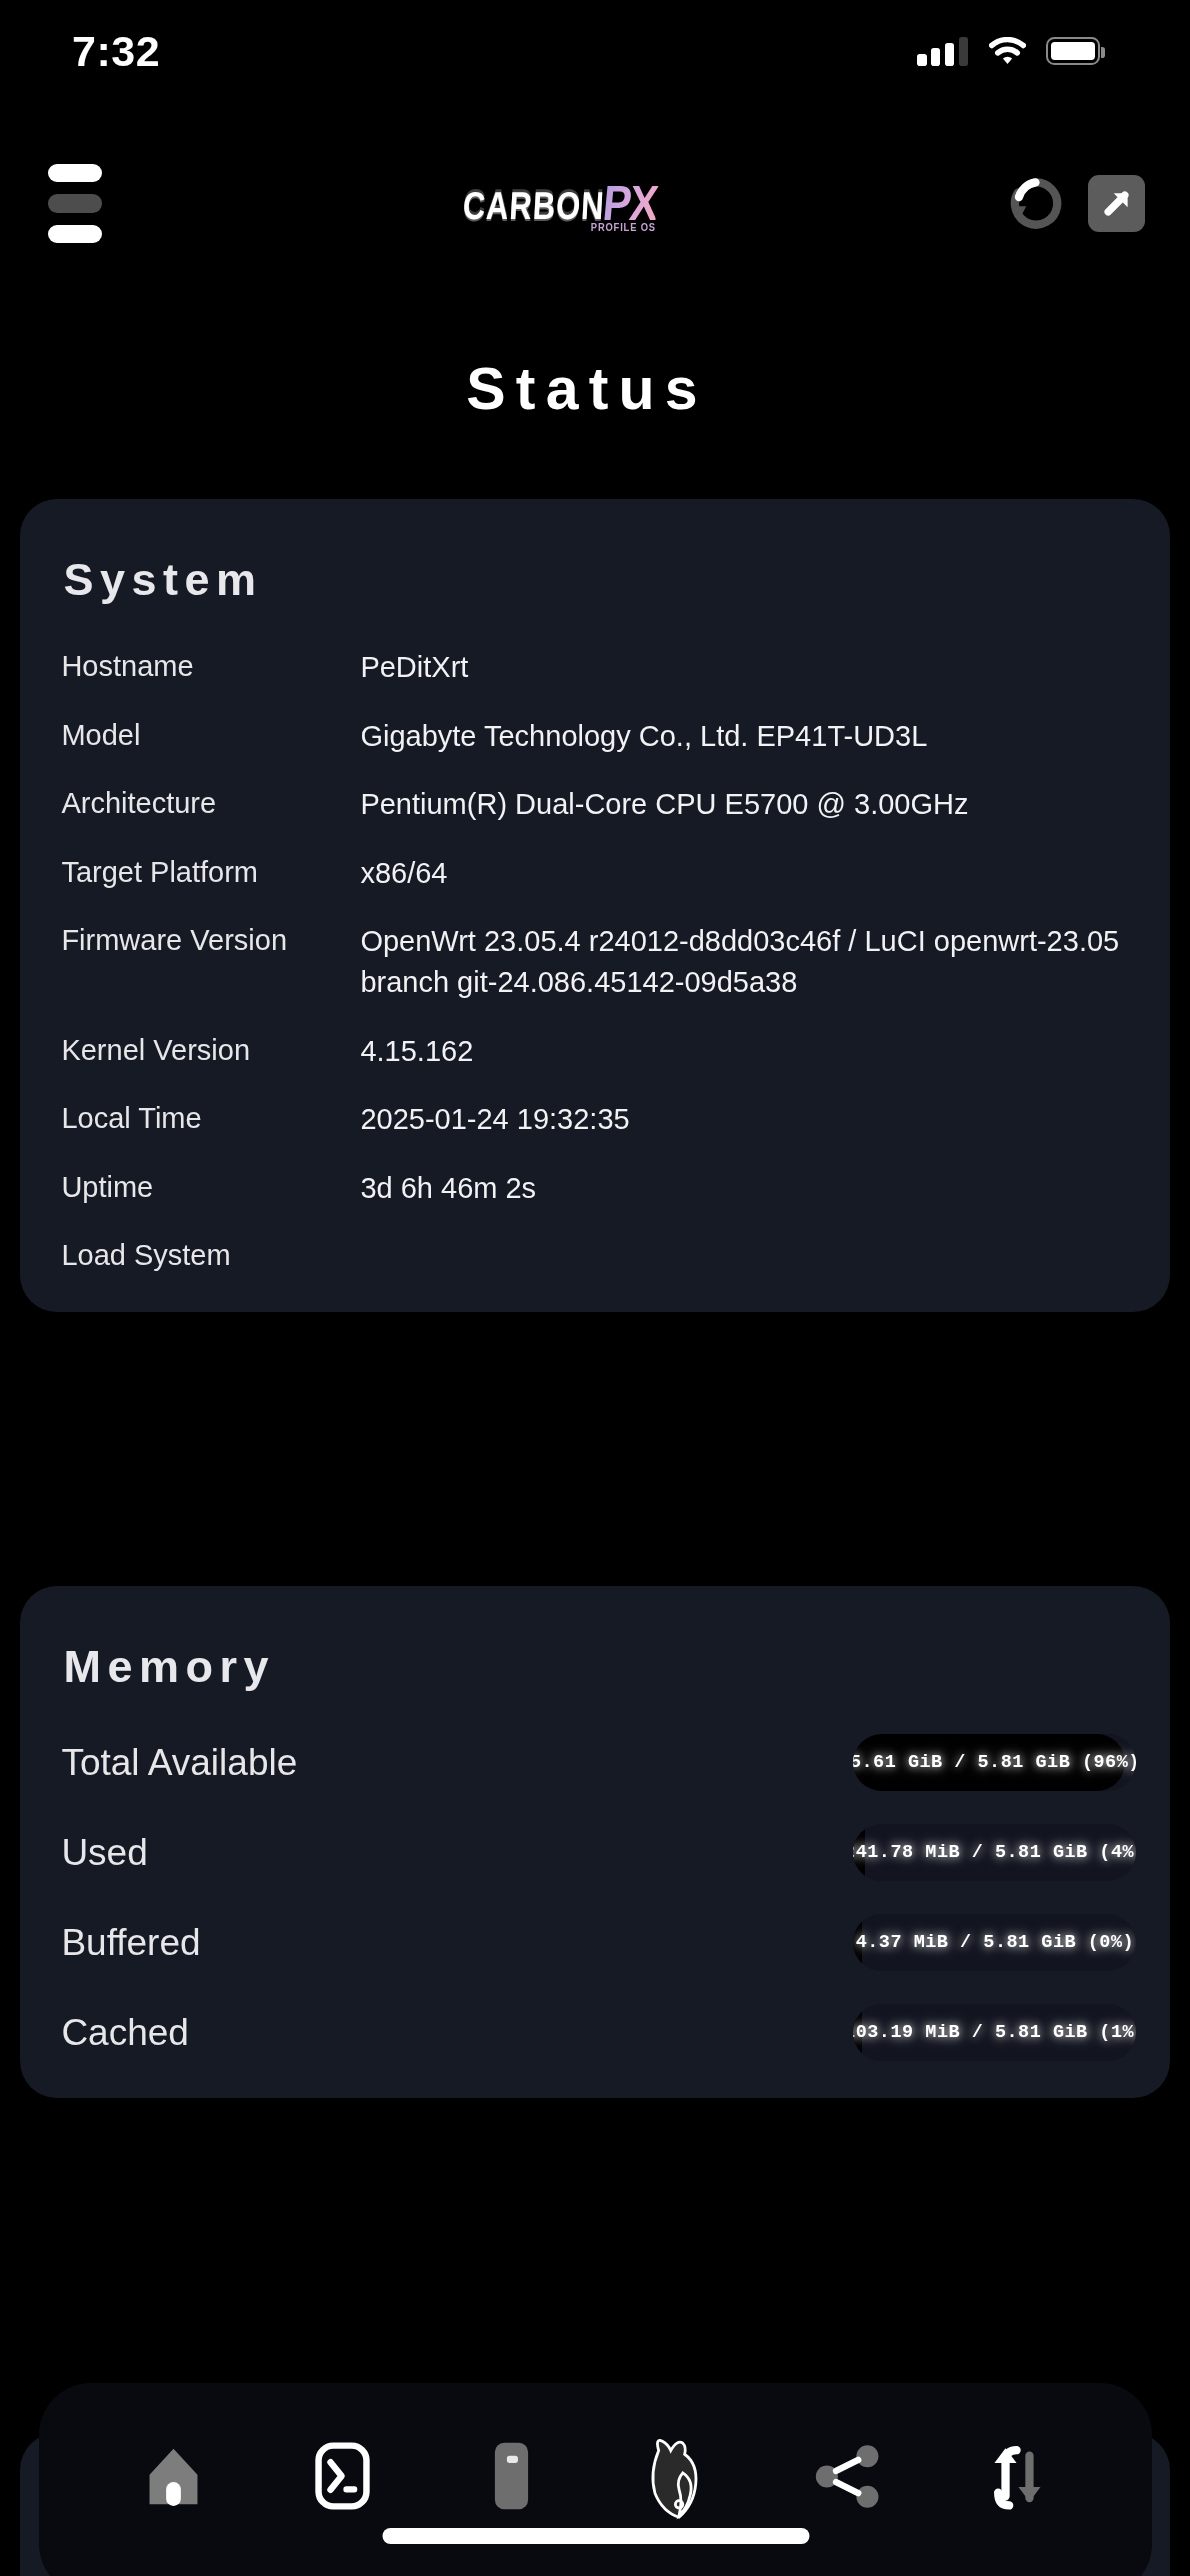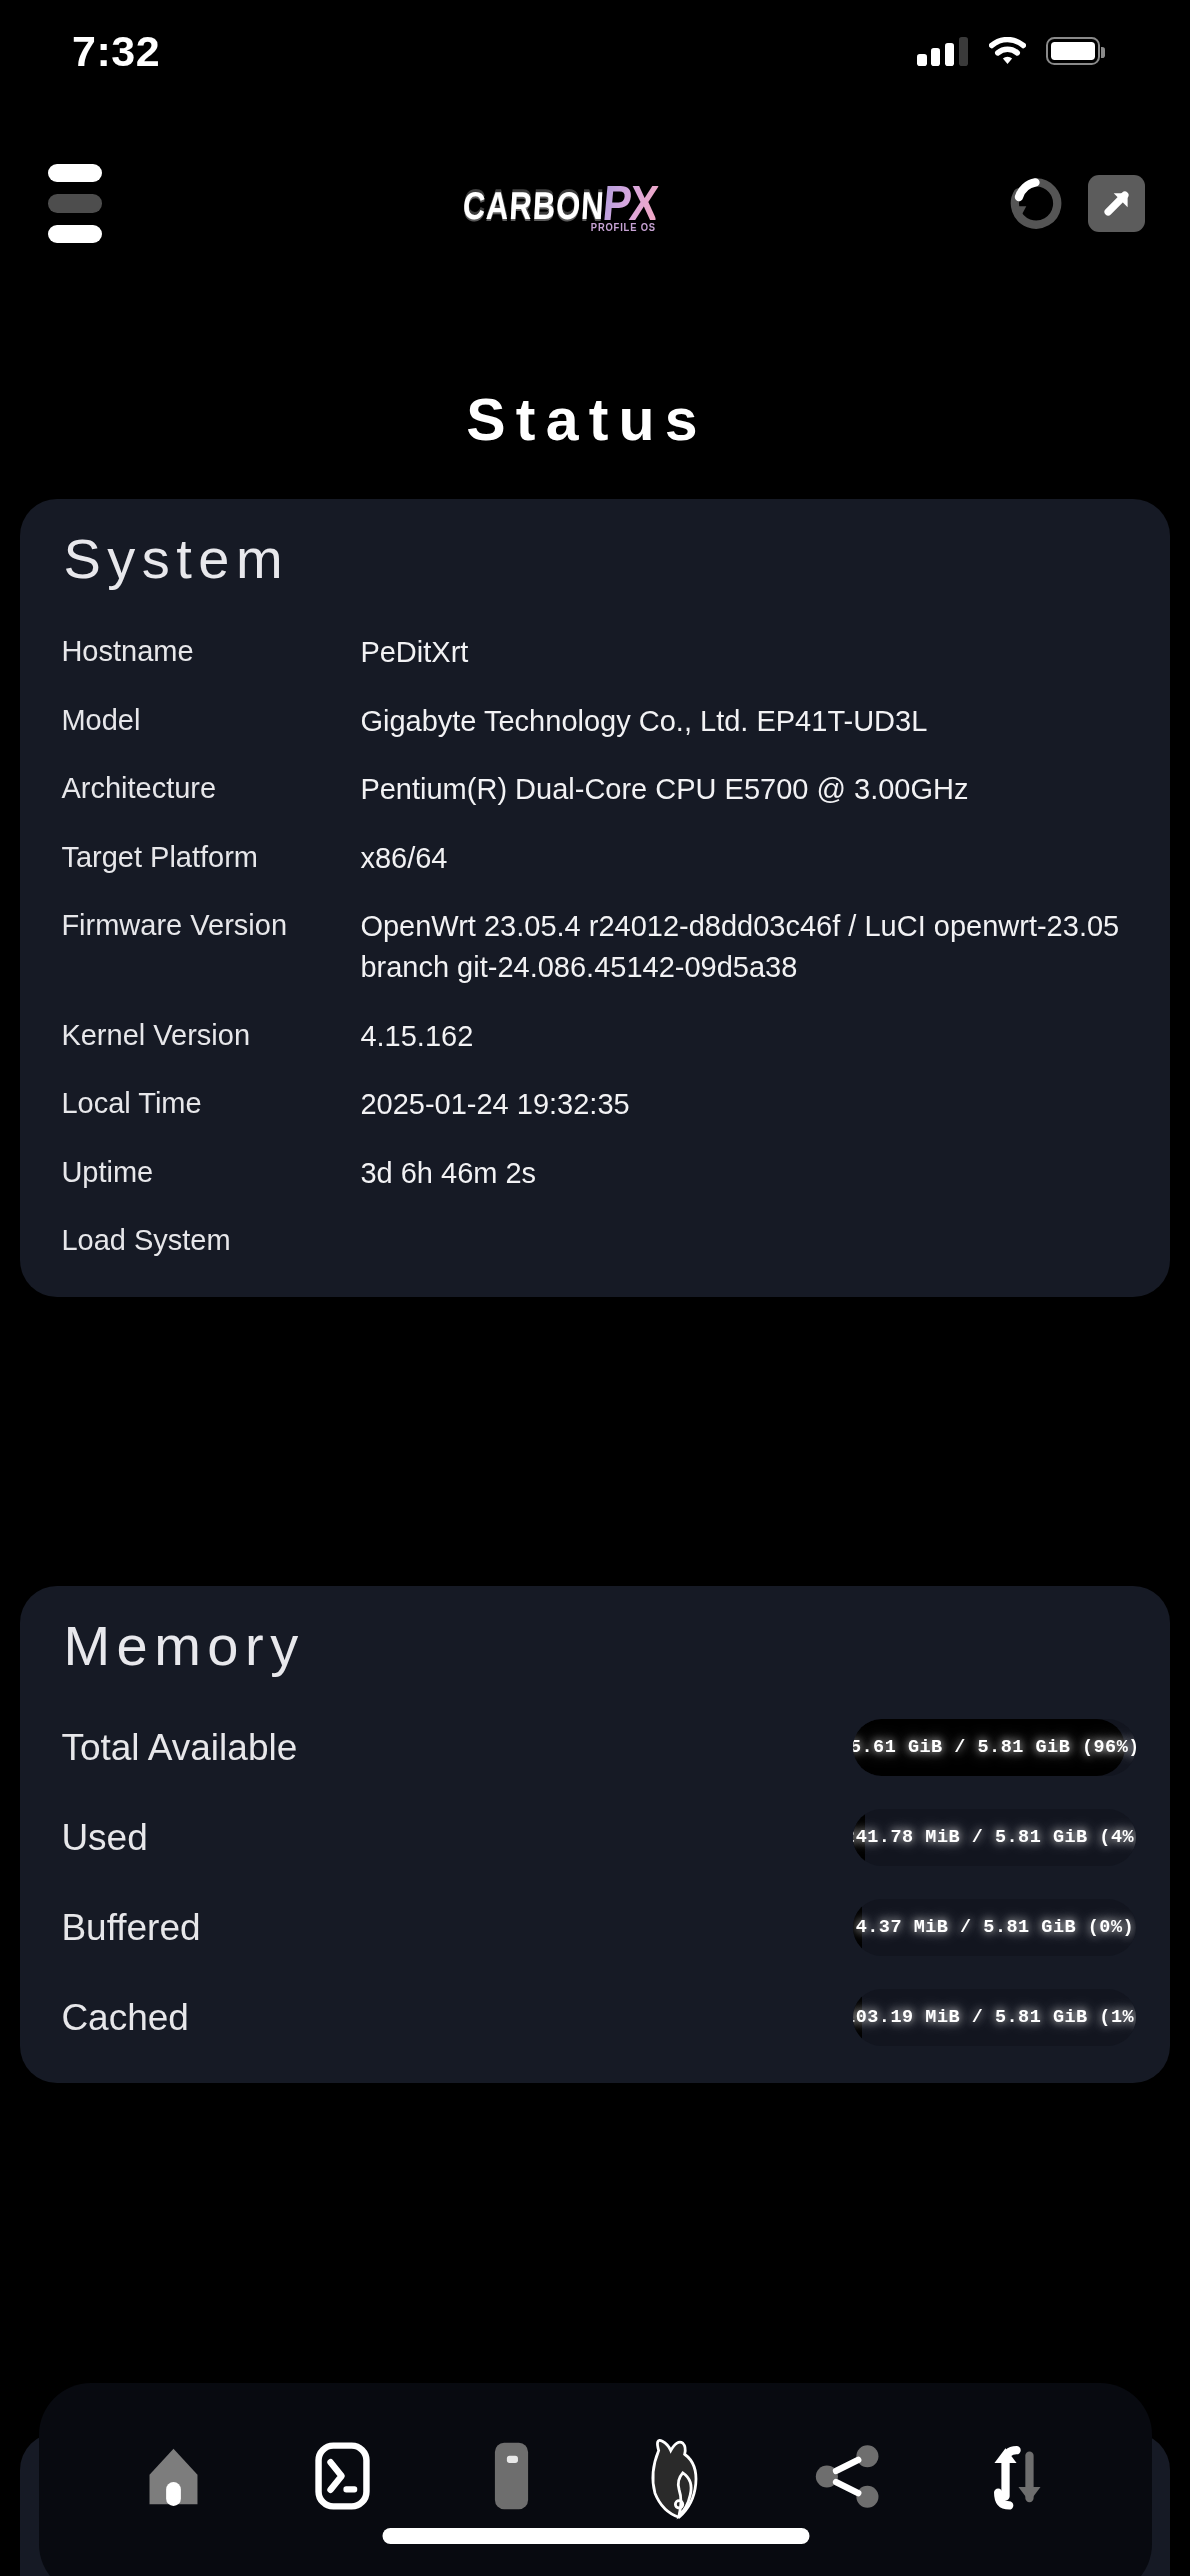--- a/index.html
+++ b/index.html
@@ -78,33 +78,33 @@
 
   .hdr-right { display:flex; align-items:center; gap:24px; }
   .icon-refresh { width:57px; height:57px; position:relative; cursor:pointer; }
   .icon-expand {
     width:57px; height:57px; background:#5c5c5c; border-radius:11px;
     display:flex; align-items:center; justify-content:center; cursor:pointer;
   }
 
   
   .page-title {
-    position:absolute; top:386px; left:0; width:1174px;
+    position:absolute; top:355px; left:0; width:1174px;
     text-align:center; color:#fff;
     font-size:59px; font-weight:600; letter-spacing:10.2px;
   }
 
   
   .card {
     position:absolute; left:20.4px; width:1150px;
     background:#161a25; border-radius:37px;
   }
   .card-title {
-    color:#e8e8ec; font-size:56px; font-weight:400;
-    letter-spacing:6.5px; padding:27px 0 0 43px;
+    color:#e8e8ec; font-size:45px; font-weight:700;
+    letter-spacing:6.5px; padding:55px 0 0 43px;
   }
 
   .rows { padding:41px 34px 37px 41px; }
   .row { display:flex; align-items:flex-start; margin-bottom:28px; }
   .row:last-child { margin-bottom:0; }
   .row-label {
     width:299px; flex:none; color:#e7e7ea;
     font-size:29px; line-height:1.35; font-weight:400;
   }
   .row-value {

